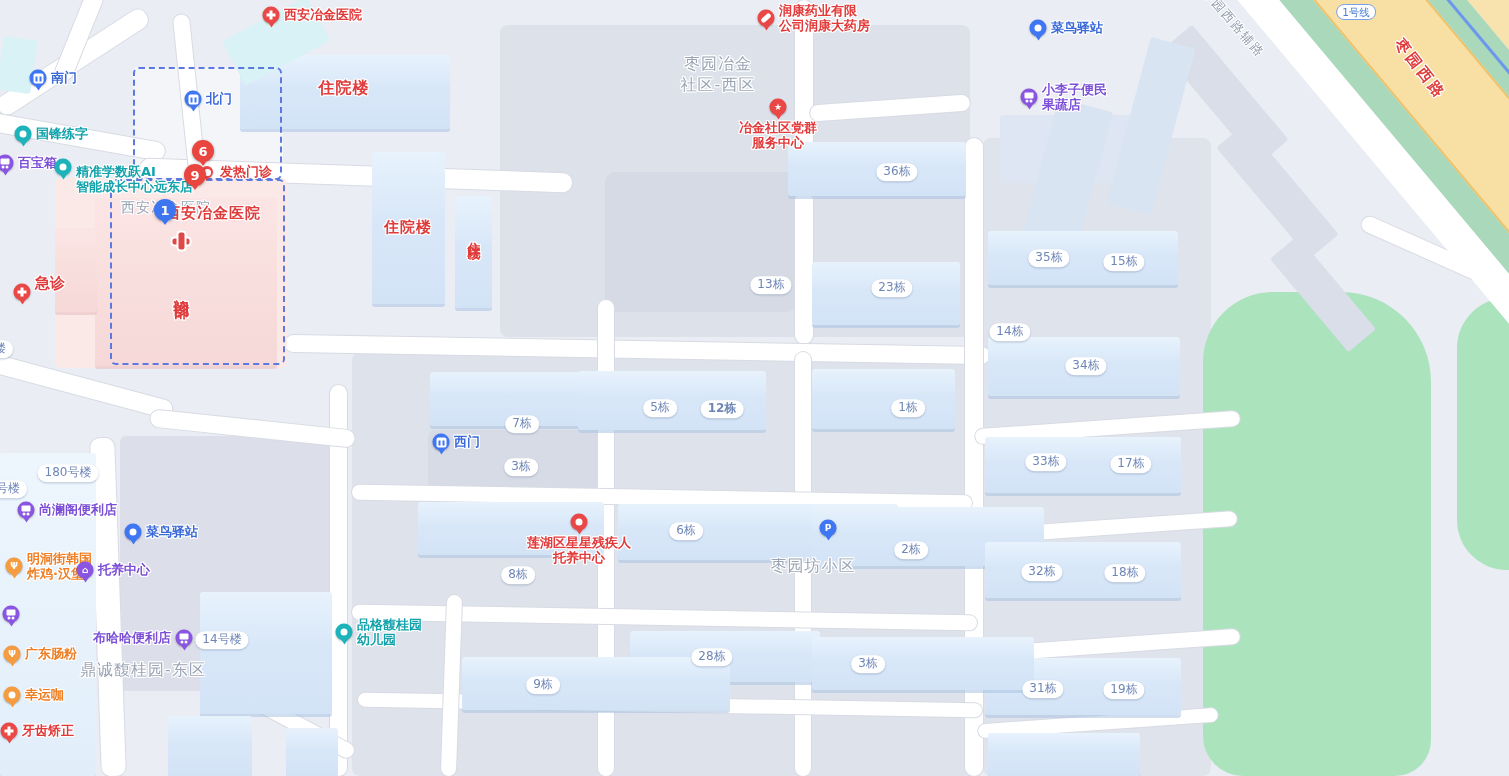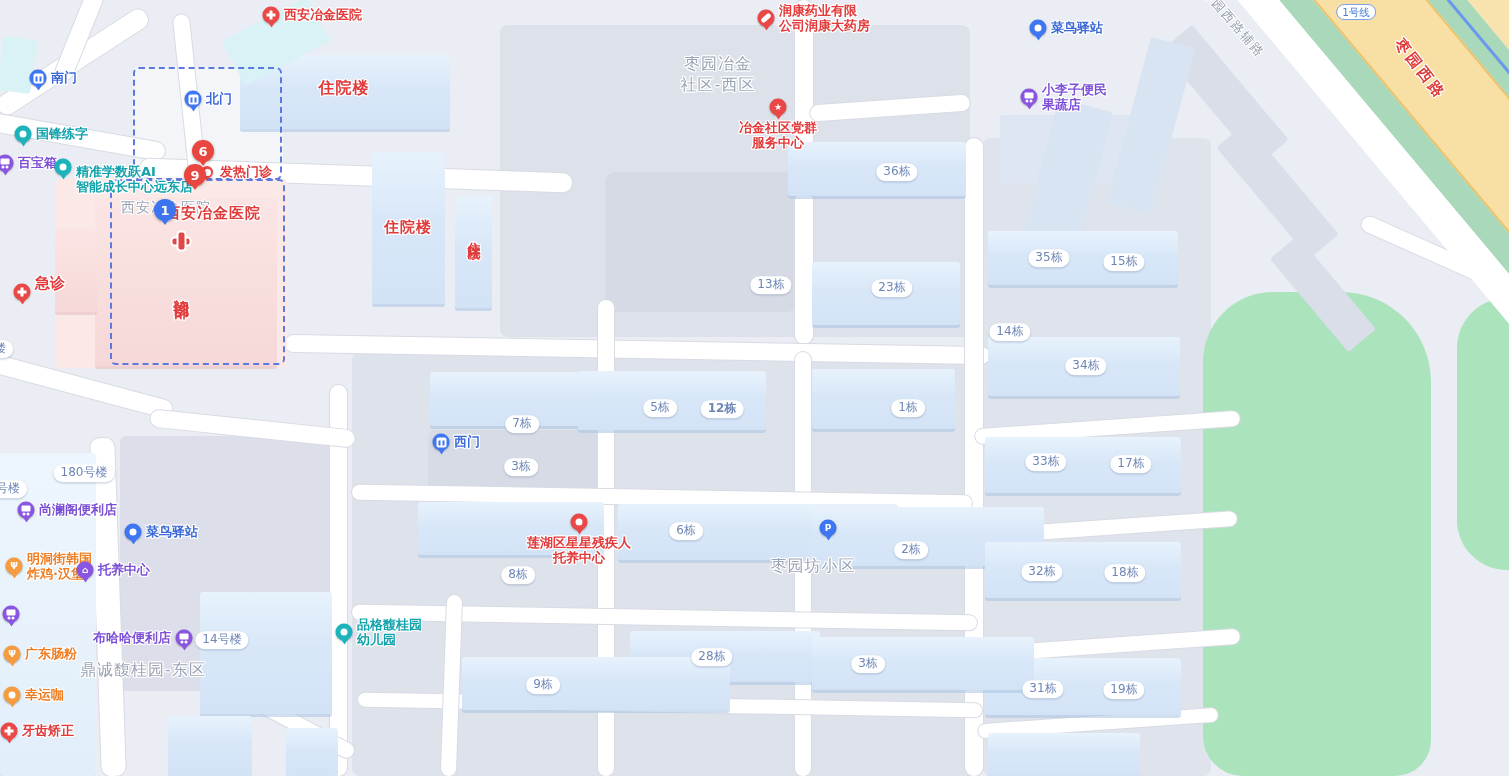--- a/index.html
+++ b/index.html
@@ -200,21 +200,21 @@
       <div class="badge" style="left: 911px; top: 550px;">2栋</div>
       <div class="badge" style="left: 712px; top: 657px;">28栋</div>
       <div class="badge" style="left: 868px; top: 664px;">3栋</div>
       <div class="badge" style="left: 1046px; top: 462px;">33栋</div>
       <div class="badge" style="left: 1131px; top: 464px;">17栋</div>
       <div class="badge" style="left: 1042px; top: 572px;">32栋</div>
       <div class="badge" style="left: 1125px; top: 573px;">18栋</div>
       <div class="badge" style="left: 1043px; top: 689px;">31栋</div>
       <div class="badge" style="left: 1124px; top: 690px;">19栋</div>
       <div class="badge" style="left: 543px; top: 685px;">9栋</div>
-      <div class="badge" style="left: 84px; top: 473px;">180号楼</div>
+      <div class="badge" style="left: 68px; top: 473px;">180号楼</div>
       <div class="badge" style="left: 222px; top: 640px;">14号楼</div>
       <div class="badge" style="left: 0px; top: 349px;">楼</div>
       <div class="badge" style="left: 8px; top: 489px;">号楼</div>
     </div>
   <div id="labels-layer">
     <span class="cross-icon" style="left:181px;top:241px;"></span>
   <div class="area-label outline st-grey" style="left: 718px; top: 75px; font-size: 16px;">
         <div>枣园冶金</div>
         <div>社区-西区</div>
       </div>

